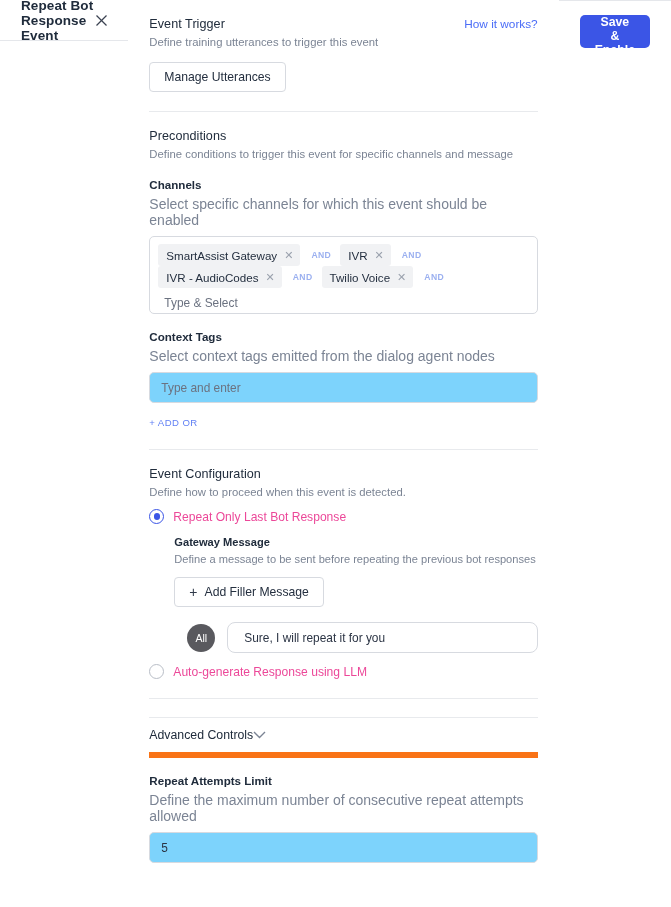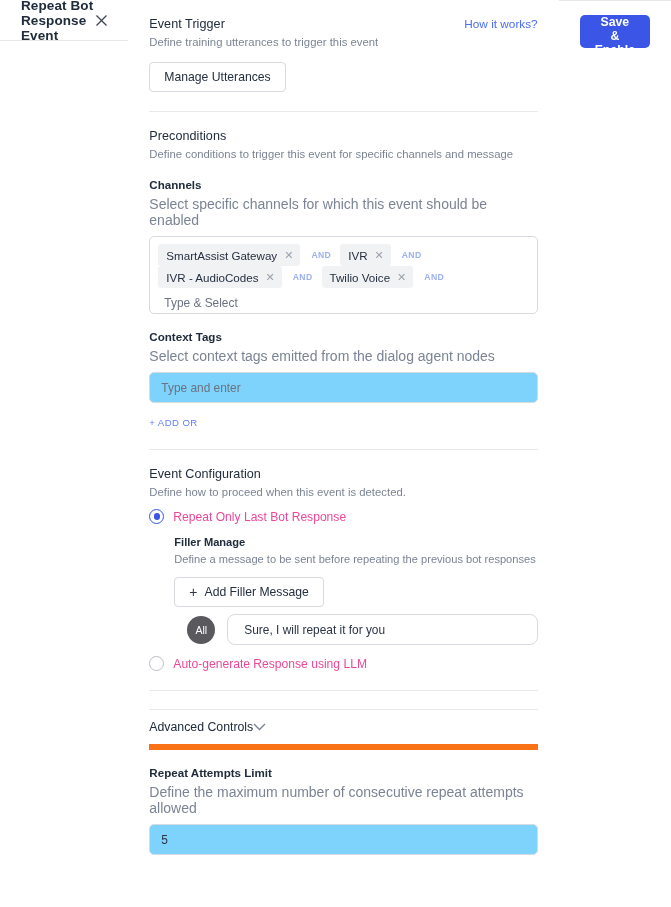--- a/index.html
+++ b/index.html
@@ -219,21 +219,21 @@
   }
 
   .indent { padding-left: 25px; }
 
   
   .filler-label { font-size: 11.1px; color:#202c3c; font-weight: bold; margin-top: 12px; }
   .filler-sub { font-size: 11.1px; color: #7b8494; margin-top: 5px; }
   .msg-row {
     display: flex;
     align-items: center;
-    margin-top: 7px;
+    margin-top: 15px;
     padding-left: 13px;
   }
   .avatar {
     width: 28px; height: 28px;
     border-radius: 50%;
     background: #59595e;
     color: #fff;
     font-size: 10.5px;
     display: flex;
     align-items: center;
@@ -376,21 +376,21 @@
     <div class="section">
       <div class="section-title">Event Configuration</div>
       <div class="section-sub">Define how to proceed when this event is detected.</div>
 
       <div class="radio-row">
         <span class="radio checked"></span>
         <span class="radio-label">Repeat Only Last Bot Response</span>
       </div>
 
       <div class="indent">
-        <div class="filler-label">Filler Manage</div>
+        <div class="filler-label">Gateway Message</div>
         <div class="filler-sub">Define a message to be sent before repeating the previous bot responses</div>
         <div style="margin-top:12px;">
           <button class="btn-outline">
             <span class="plus">+</span>
             <span>Add Filler Message</span>
           </button>
         </div>
         <div class="msg-row">
           <div class="avatar">All</div>
           <input class="msg-input" type="text" value="Sure, I will repeat it for you" style="">

